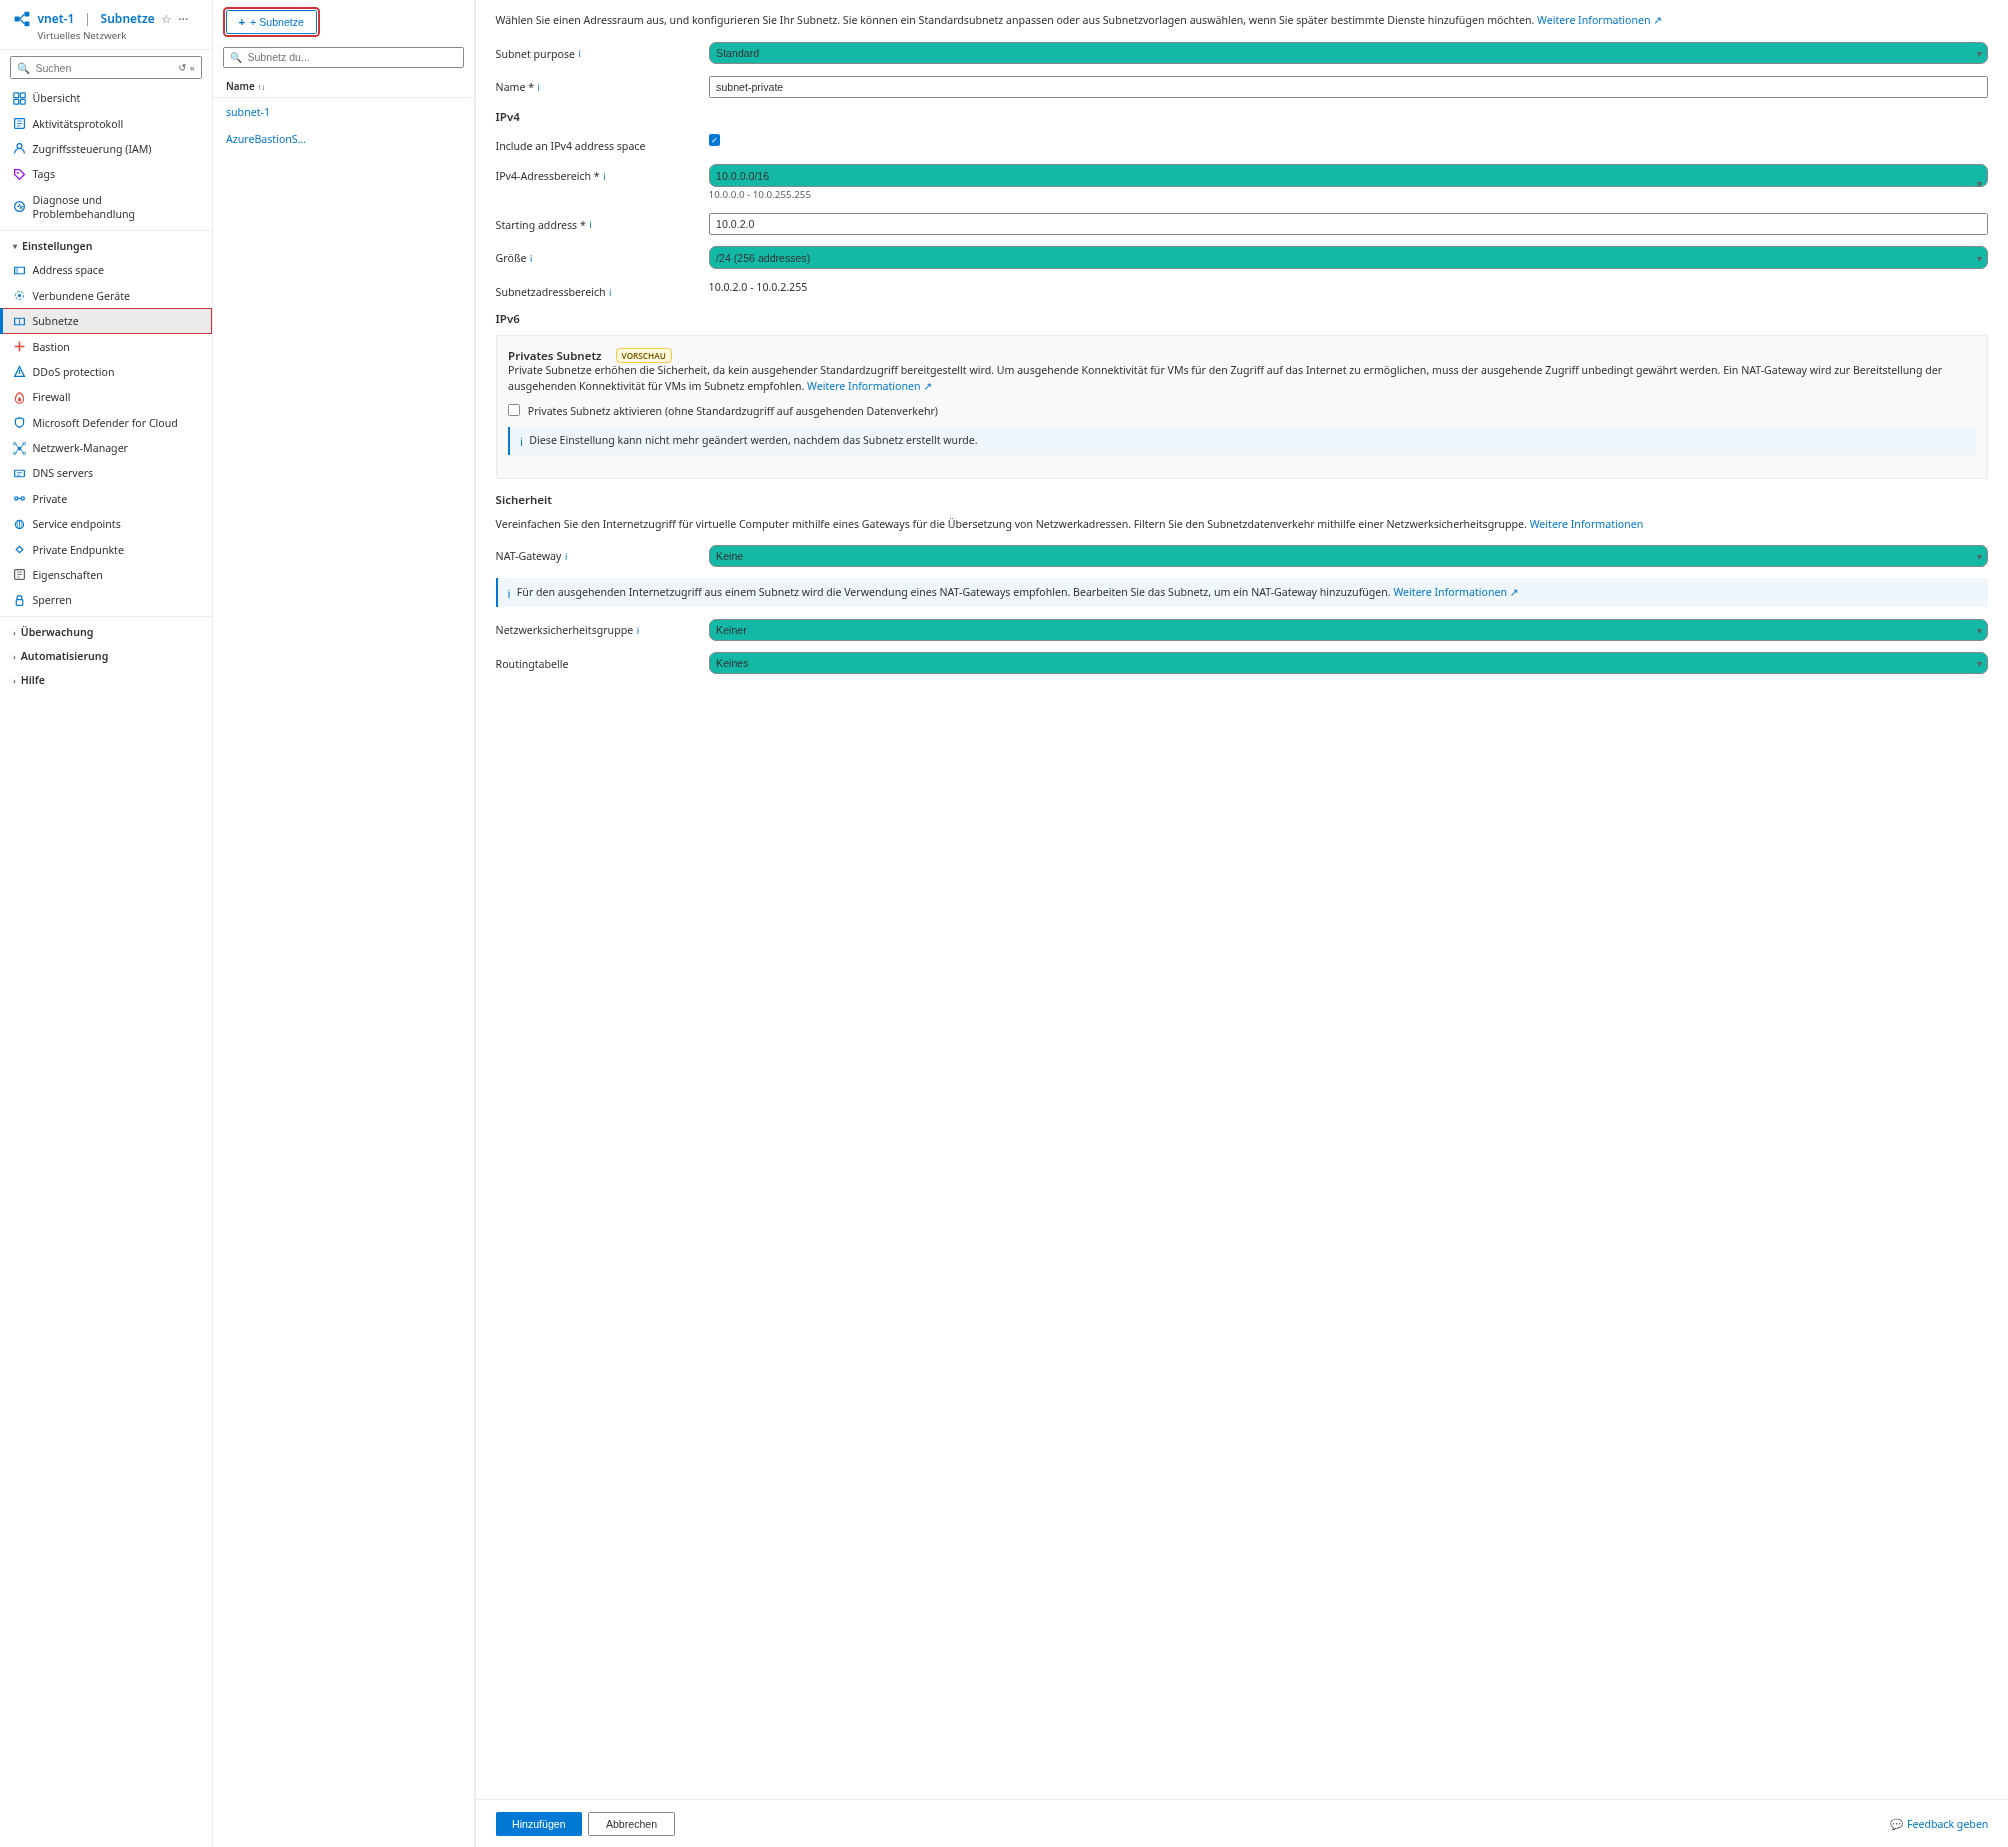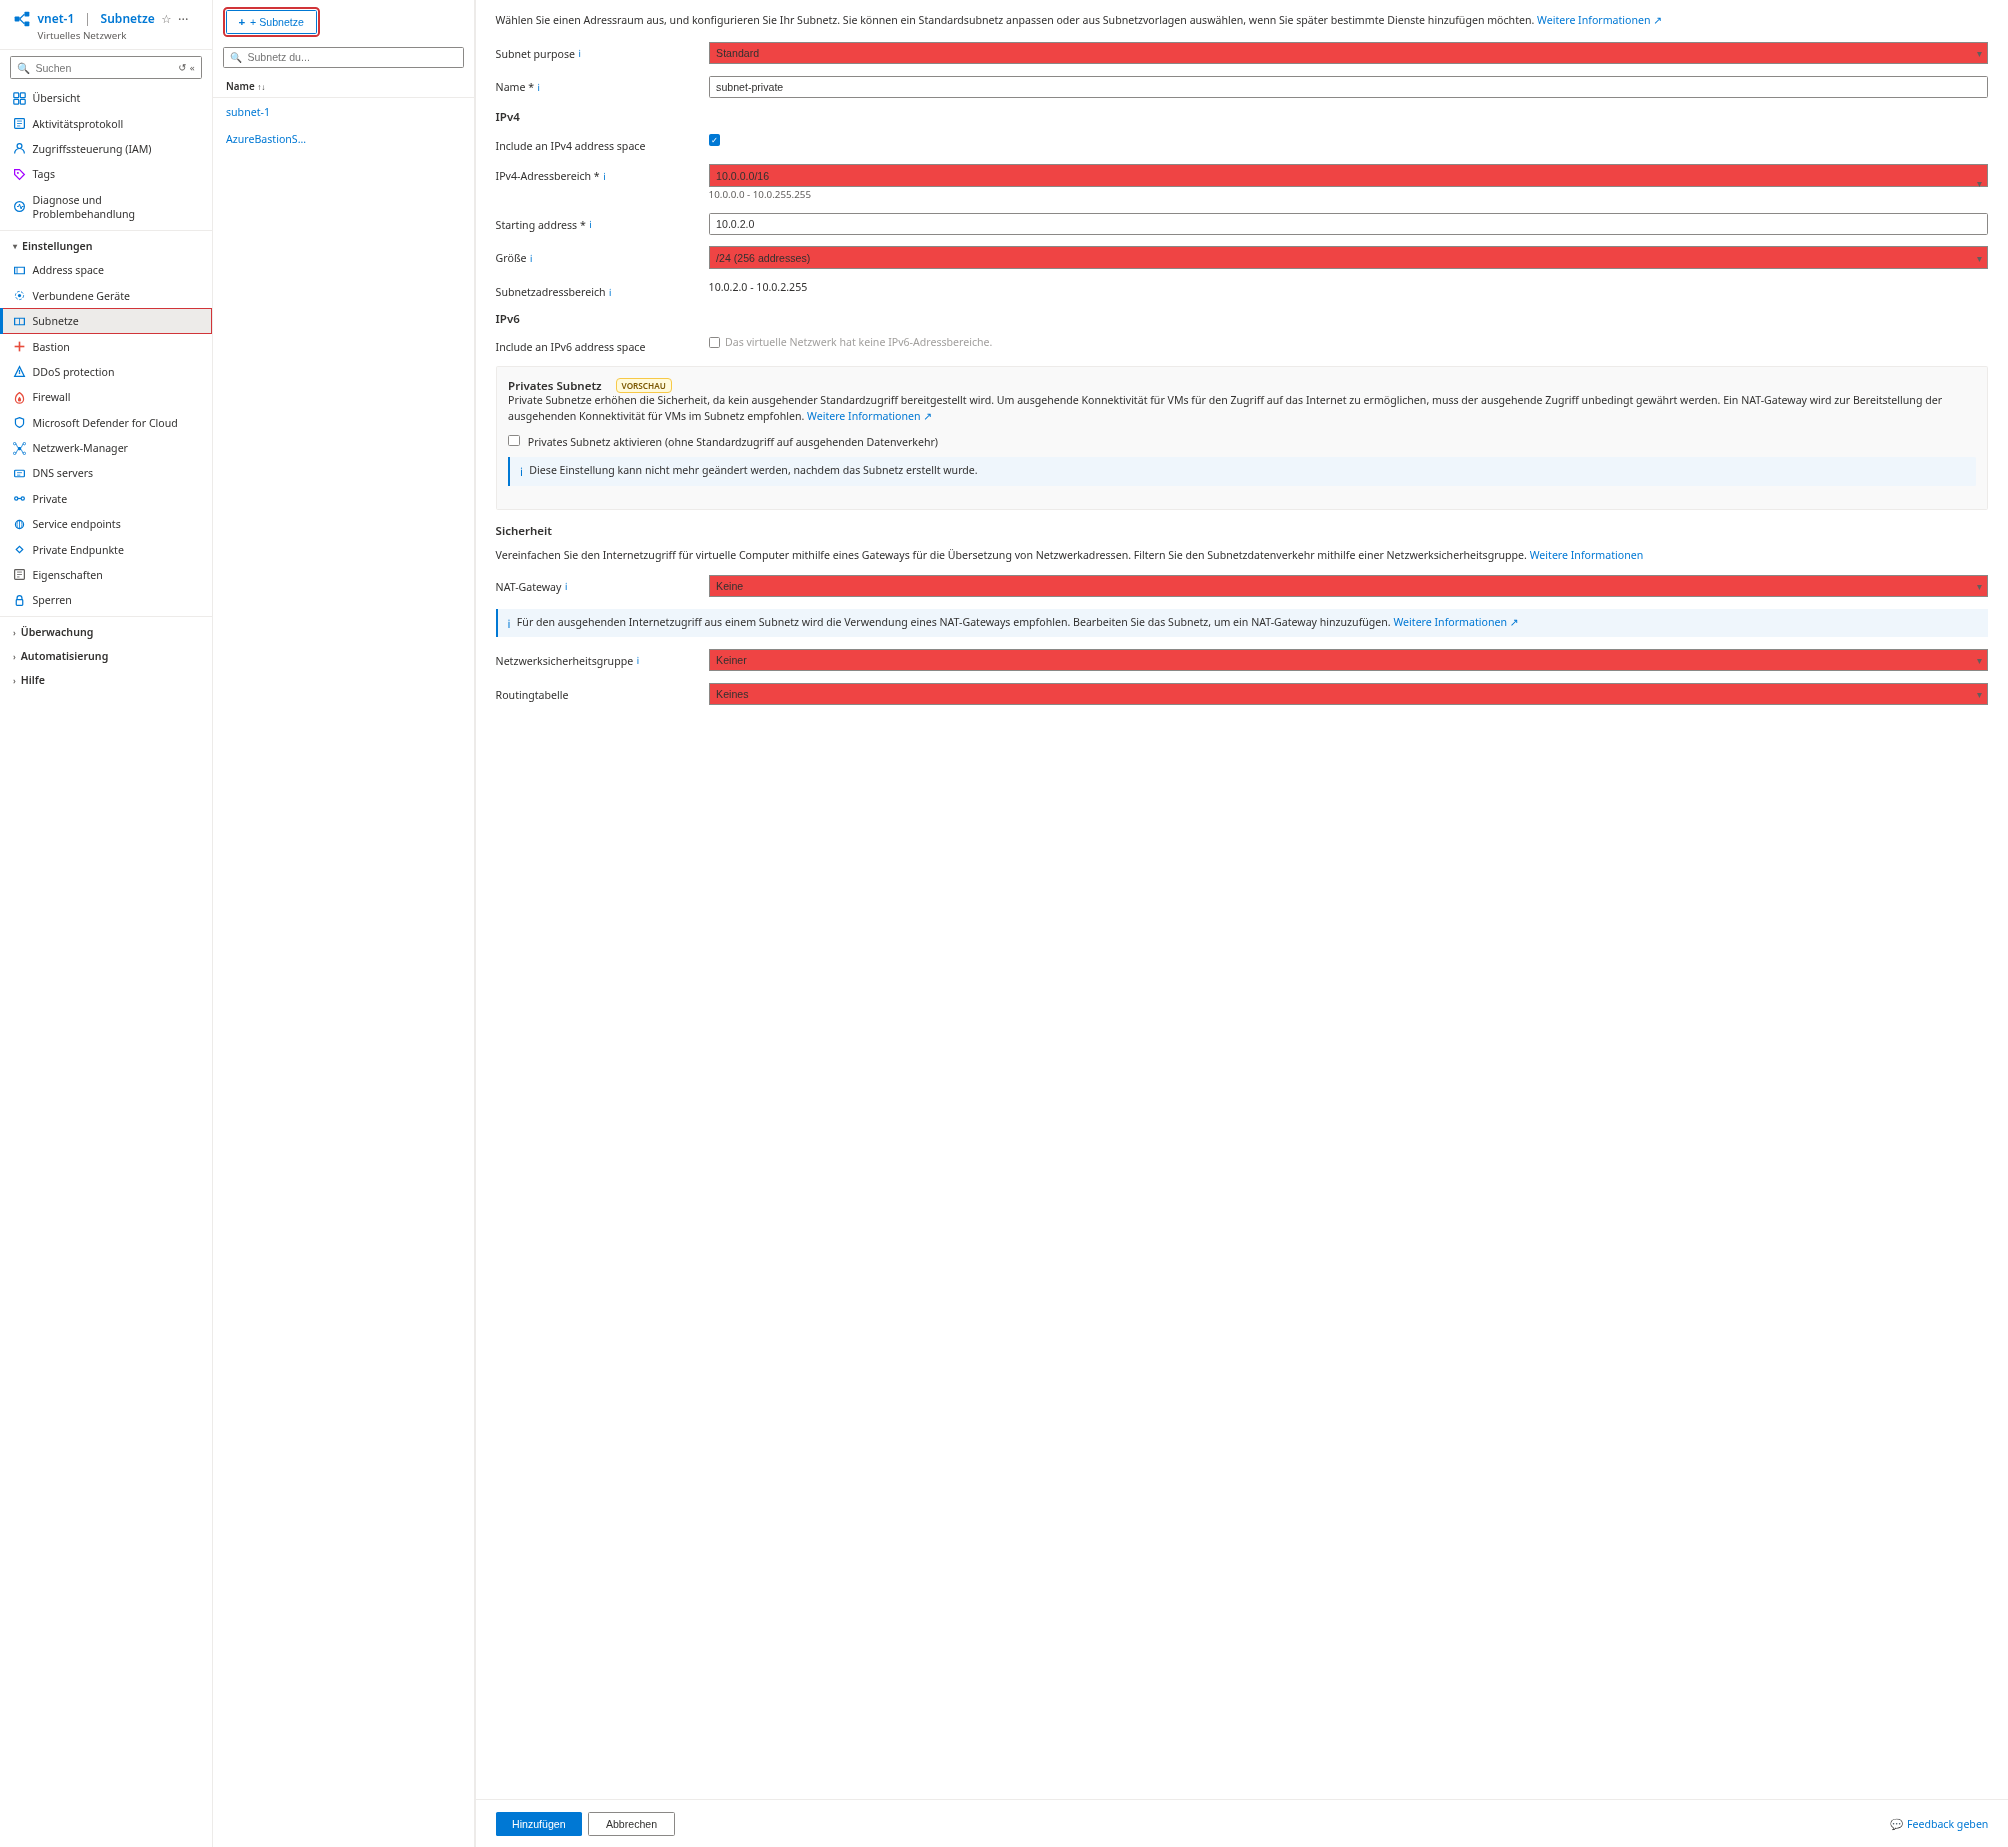--- a/index.html
+++ b/index.html
@@ -56,21 +56,21 @@
     .panel-body { flex: 1; overflow-y: auto; padding: 13px 19.6px; }
 
     .panel-desc { font-size: 10.6px; color: #323130; margin-bottom: 13px; line-height: 1.5; }
     .panel-desc a { color: #0078d4; text-decoration: none; }
     .form-row { display: flex; align-items: flex-start; margin-bottom: 11.5px; }
     .form-label { width: 213px; flex-shrink: 0; font-size: 10.6px; color: #323130; padding-top: 4.9px; display: flex; align-items: center; gap: 3.3px; }
     .info-icon { color: #0078d4; font-size: 9.8px; cursor: pointer; }
     .form-control { flex: 1; }
     .form-input { width: 100%; border: 0.8px solid #8a8886; border-radius: 1.6px; padding: 4.1px 6.5px; font-size: 10.6px; color: #323130; outline: none; }
     .form-select-wrap { position: relative; }
-    .form-select { width: 100%; border: 0.8px solid #8a8886; border-radius: 0; padding: 4.1px 23px 4.1px 6.5px; font-size: 10.6px; color: #323130; appearance: none; background: #ef4444; cursor: pointer; outline: none; }
+    .form-select { width: 100%; border: 0.8px solid #8a8886; border-radius: 7px; padding: 4.1px 23px 4.1px 6.5px; font-size: 10.6px; color: #323130; appearance: none; background: #14b8a6; cursor: pointer; outline: none; }
     .select-chevron { position: absolute; right: 6.5px; top: 50%; transform: translateY(-50%); pointer-events: none; color: #605e5c; font-size: 9.8px; }
     .hint-text { font-size: 9.8px; color: #605e5c; margin-top: 1.6px; }
 
     .section-heading { font-size: 11.5px; font-weight: 600; color: #323130; margin-bottom: 9.8px; margin-top: 3.3px; }
 
     .checkbox-wrap { display: flex; align-items: center; gap: 4.9px; }
     .checkbox-blue { width: 11.5px; height: 11.5px; background: #0078d4; border: 0.8px solid #0078d4; border-radius: 1.6px; display: flex; align-items: center; justify-content: center; flex-shrink: 0; cursor: pointer; }
     .checkbox-blue::after { content: '✓'; color: #fff; font-size: 8.2px; }
     .checkbox-empty { width: 11.5px; height: 11.5px; background: #fff; border: 0.8px solid #8a8886; border-radius: 1.6px; flex-shrink: 0; cursor: pointer; }
     .disabled-text { color: #a19f9d; font-size: 10.6px; }
@@ -451,31 +451,20 @@
             <span>Subnetzadressbereich</span>
             <span class="info-icon">ℹ</span>
           </div>
           <div class="form-control">
             <span>10.0.2.0 - 10.0.2.255</span>
           </div>
         </div>
 
         <div class="section-heading">IPv6</div>
 
-        <div class="form-row">
-          <div class="form-label">
-            <span>Include an IPv6 address space</span>
-          </div>
-          <div class="form-control">
-            <div class="checkbox-wrap">
-              <div class="checkbox-empty"></div>
-              <span class="disabled-text">Das virtuelle Netzwerk hat keine IPv6-Adressbereiche.</span>
-            </div>
-          </div>
-        </div>
 
         <div class="private-subnet-section">
           <div class="private-subnet-header">
             <span class="private-subnet-title">Privates Subnetz</span>
             <span class="preview-badge">VORSCHAU</span>
           </div>
           <p class="private-subnet-desc">
             <span>Private Subnetze erhöhen die Sicherheit, da kein ausgehender Standardzugriff bereitgestellt wird. Um ausgehende Konnektivität für VMs für den Zugriff auf das Internet zu ermöglichen, muss der ausgehende Zugriff unbedingt gewährt werden. Ein NAT-Gateway wird zur Bereitstellung der ausgehenden Konnektivität für VMs im Subnetz empfohlen.</span>
             <a href="#"> <span>Weitere Informationen</span> ↗</a>
           </p>

